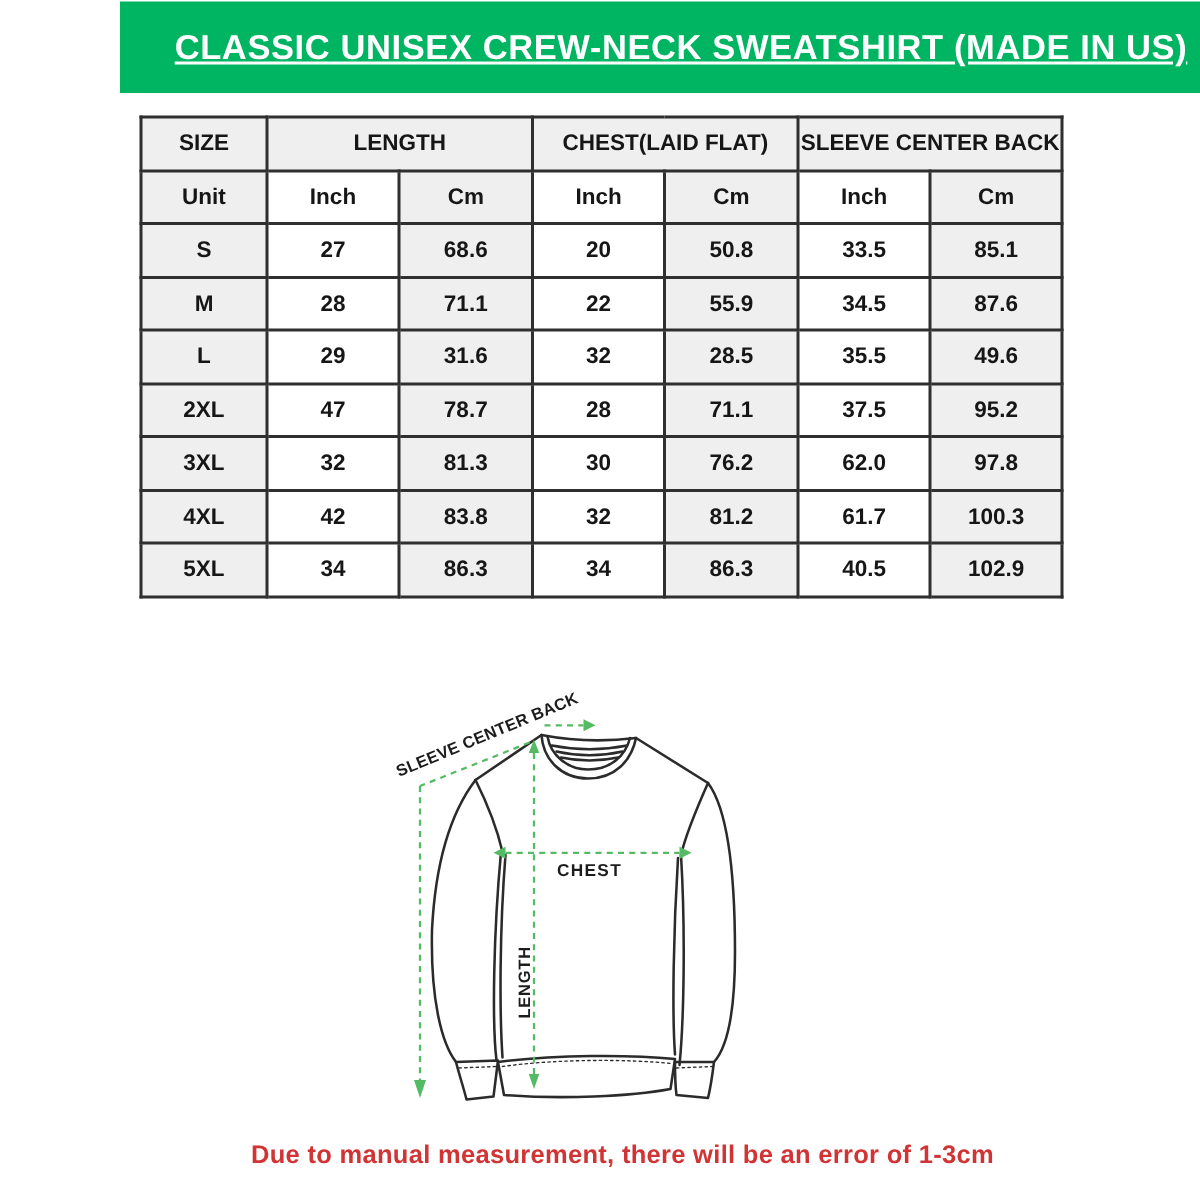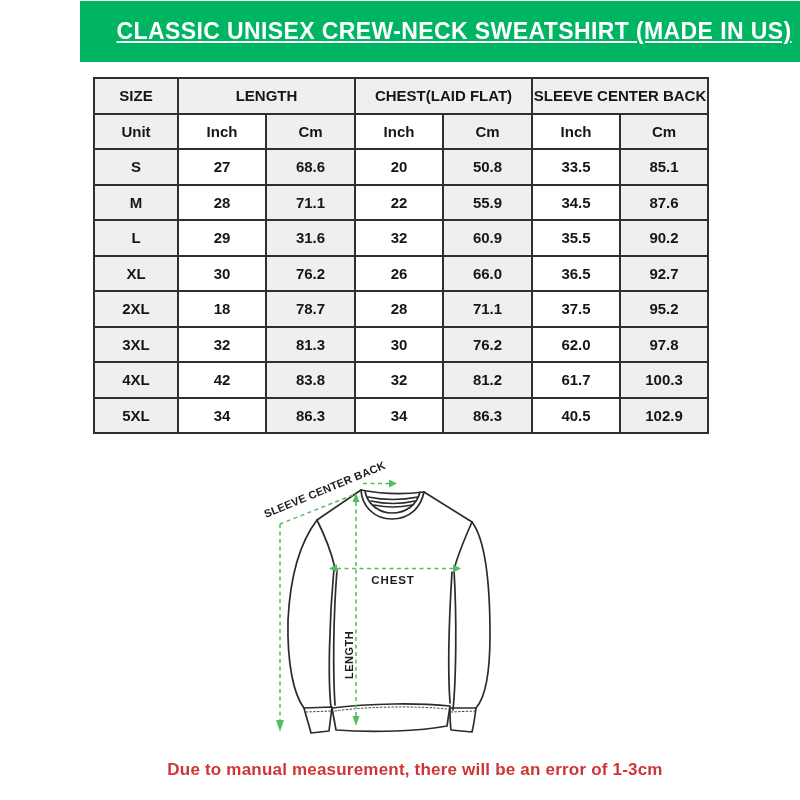--- a/index.html
+++ b/index.html
@@ -93,36 +93,27 @@
           <td>22</td>
           <td class="gray">55.9</td>
           <td>34.5</td>
           <td class="gray">87.6</td>
         </tr>
         <tr>
           <td class="gray">L</td>
           <td>29</td>
           <td class="gray">31.6</td>
           <td>32</td>
-          <td class="gray">60.9</td>
+          <td class="gray">28.5</td>
           <td>35.5</td>
-          <td class="gray">90.2</td>
-        </tr>
-        <tr>
-          <td class="gray">XL</td>
-          <td>30</td>
-          <td class="gray">76.2</td>
-          <td>26</td>
-          <td class="gray">66.0</td>
-          <td>36.5</td>
-          <td class="gray">92.7</td>
+          <td class="gray">49.6</td>
         </tr>
         <tr>
           <td class="gray">2XL</td>
-          <td>18</td>
+          <td>47</td>
           <td class="gray">78.7</td>
           <td>28</td>
           <td class="gray">71.1</td>
           <td>37.5</td>
           <td class="gray">95.2</td>
         </tr>
         <tr>
           <td class="gray">3XL</td>
           <td>32</td>
           <td class="gray">81.3</td>

